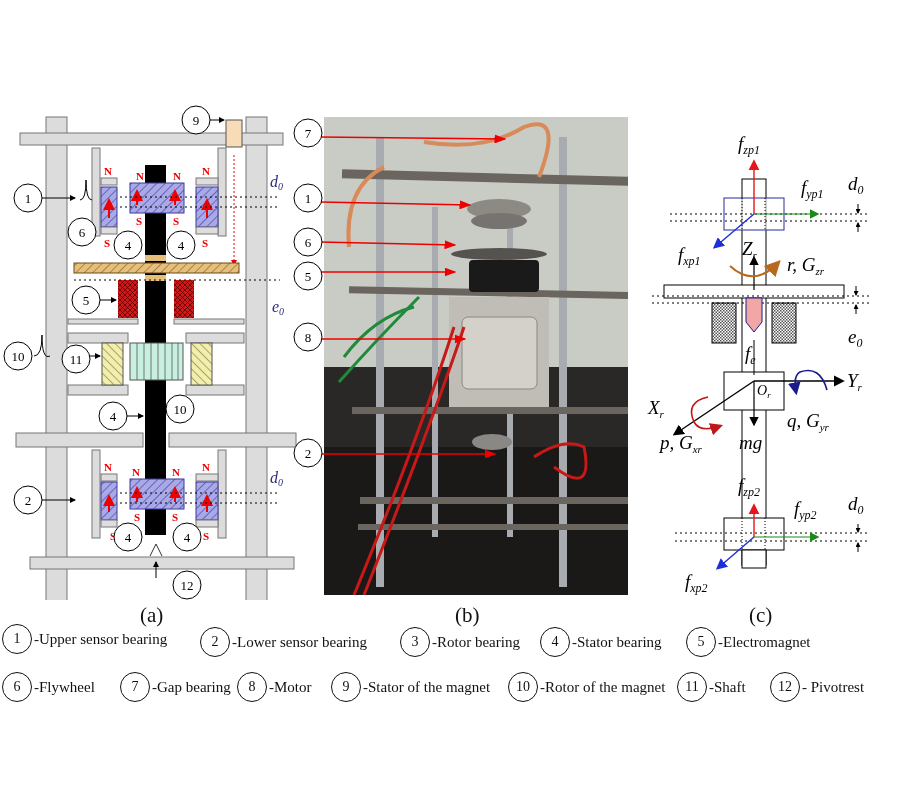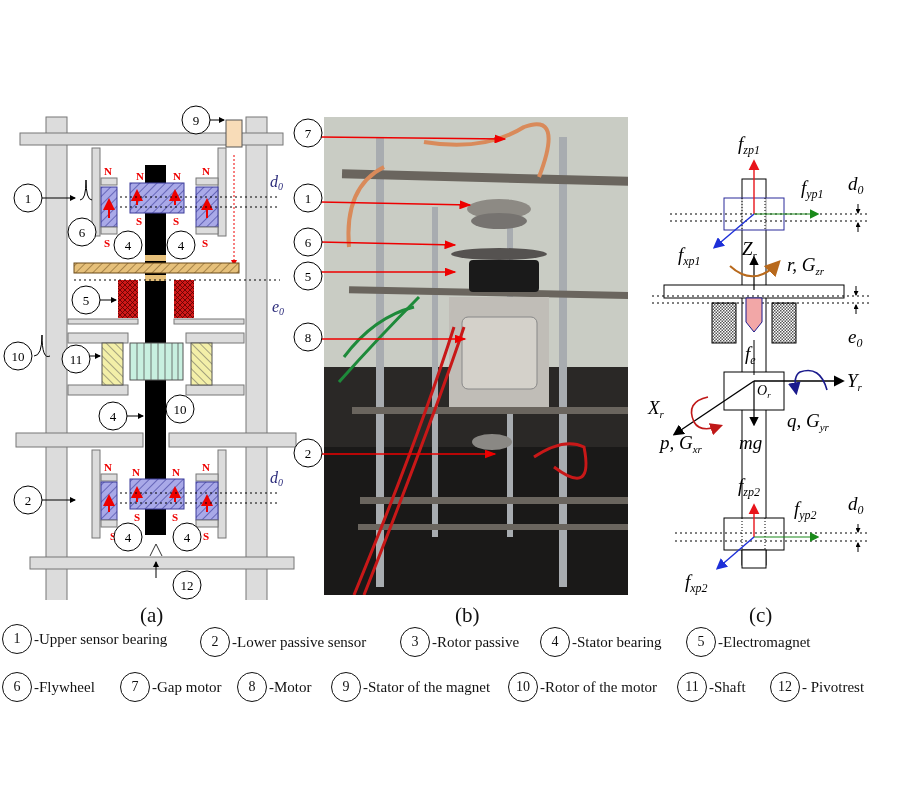--- a/index.html
+++ b/index.html
@@ -360,54 +360,54 @@
 <div class="sub" style="left:455px;top:603px;">(b)</div>
 <div class="sub" style="left:749px;top:603px;">(c)</div>
 
 <div class="legend">
   <div class="lg-item" style="left:2px;top:624px;">
       <span class="circ">1</span>
       <span>-Upper sensor bearing</span>
     </div>
   <div class="lg-item" style="left:200px;top:627px;">
       <span class="circ">2</span>
-      <span>-Lower passive sensor</span>
+      <span>-Lower sensor bearing</span>
     </div>
   <div class="lg-item" style="left:400px;top:627px;">
       <span class="circ">3</span>
-      <span>-Rotor  passive</span>
+      <span>-Rotor  bearing</span>
     </div>
   <div class="lg-item" style="left:540px;top:627px;">
       <span class="circ">4</span>
       <span>-Stator bearing</span>
     </div>
   <div class="lg-item" style="left:686px;top:627px;">
       <span class="circ">5</span>
       <span>-Electromagnet</span>
     </div>
 
   <div class="lg-item" style="left:2px;top:672px;">
       <span class="circ">6</span>
       <span>-Flywheel</span>
     </div>
   <div class="lg-item" style="left:120px;top:672px;">
       <span class="circ">7</span>
-      <span>-Gap motor</span>
+      <span>-Gap bearing</span>
     </div>
   <div class="lg-item" style="left:237px;top:672px;">
       <span class="circ">8</span>
       <span>-Motor</span>
     </div>
   <div class="lg-item" style="left:331px;top:672px;">
       <span class="circ">9</span>
       <span>-Stator of  the magnet</span>
     </div>
   <div class="lg-item" style="left:508px;top:672px;">
       <span class="circ">10</span>
-      <span>-Rotor of the motor</span>
+      <span>-Rotor of the magnet</span>
     </div>
   <div class="lg-item" style="left:677px;top:672px;">
       <span class="circ">11</span>
       <span>-Shaft</span>
     </div>
   <div class="lg-item" style="left:770px;top:672px;">
       <span class="circ">12</span>
       <span>- Pivotrest</span>
     </div>
 </div>

